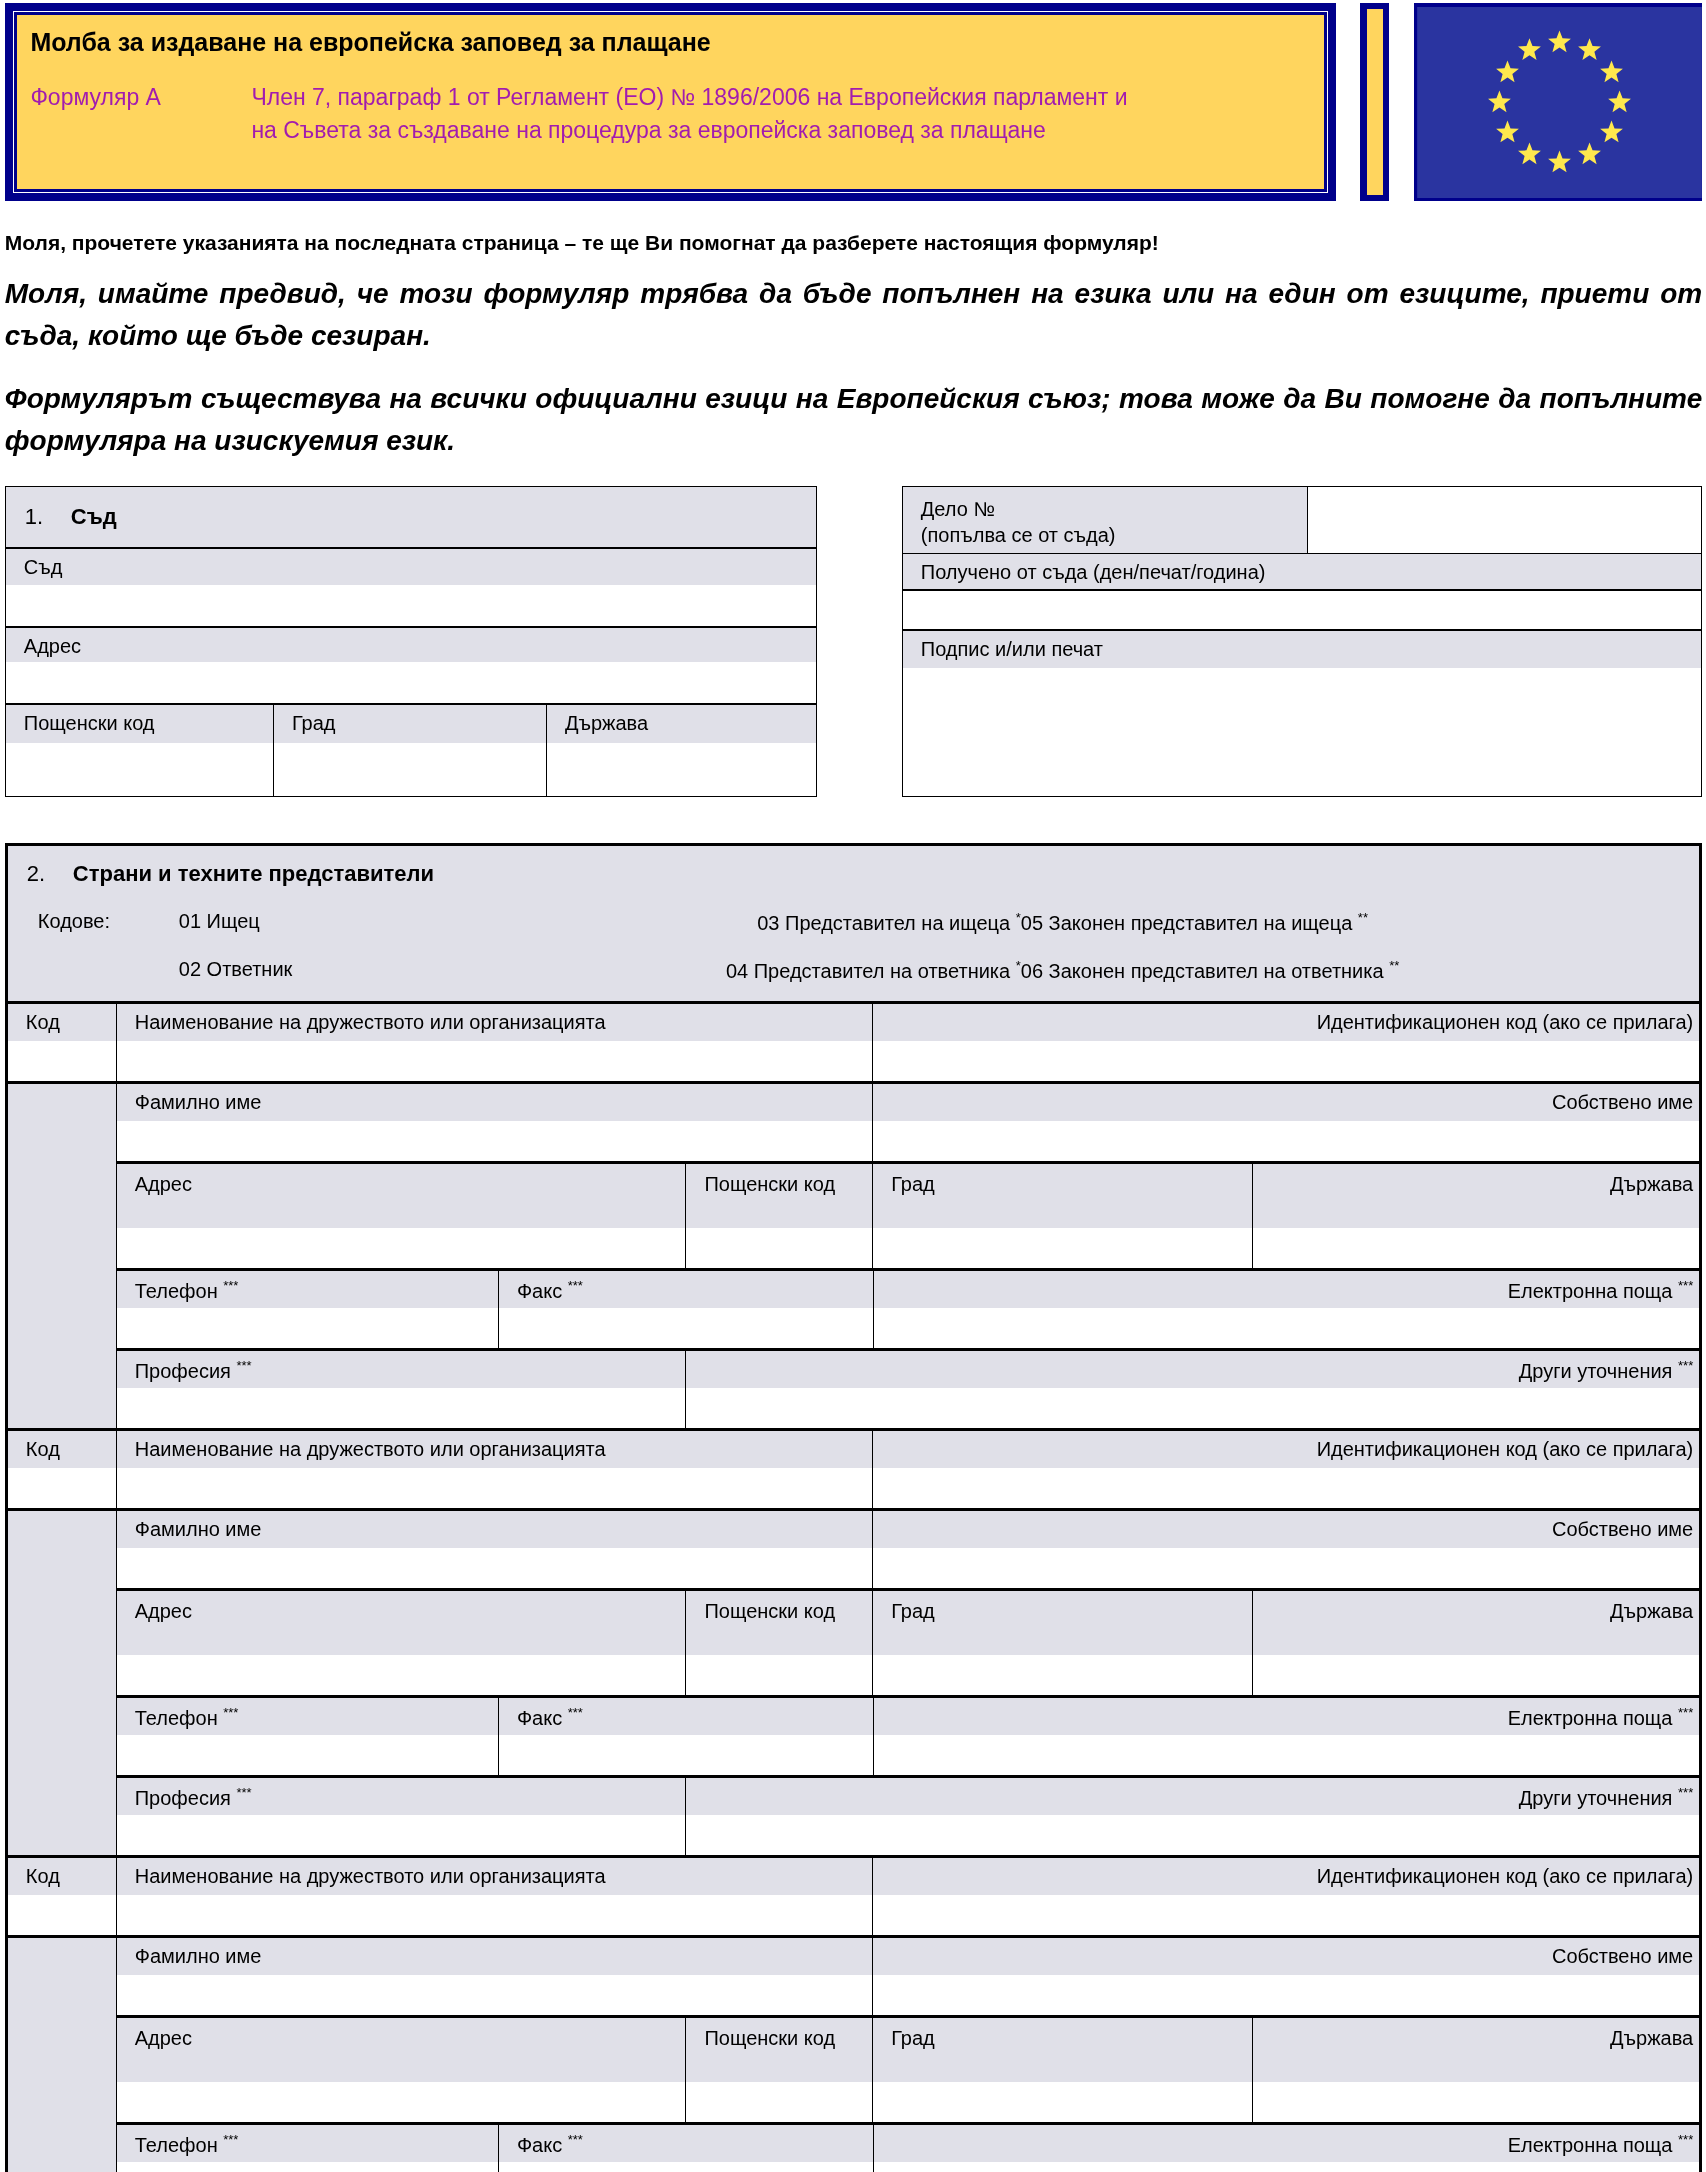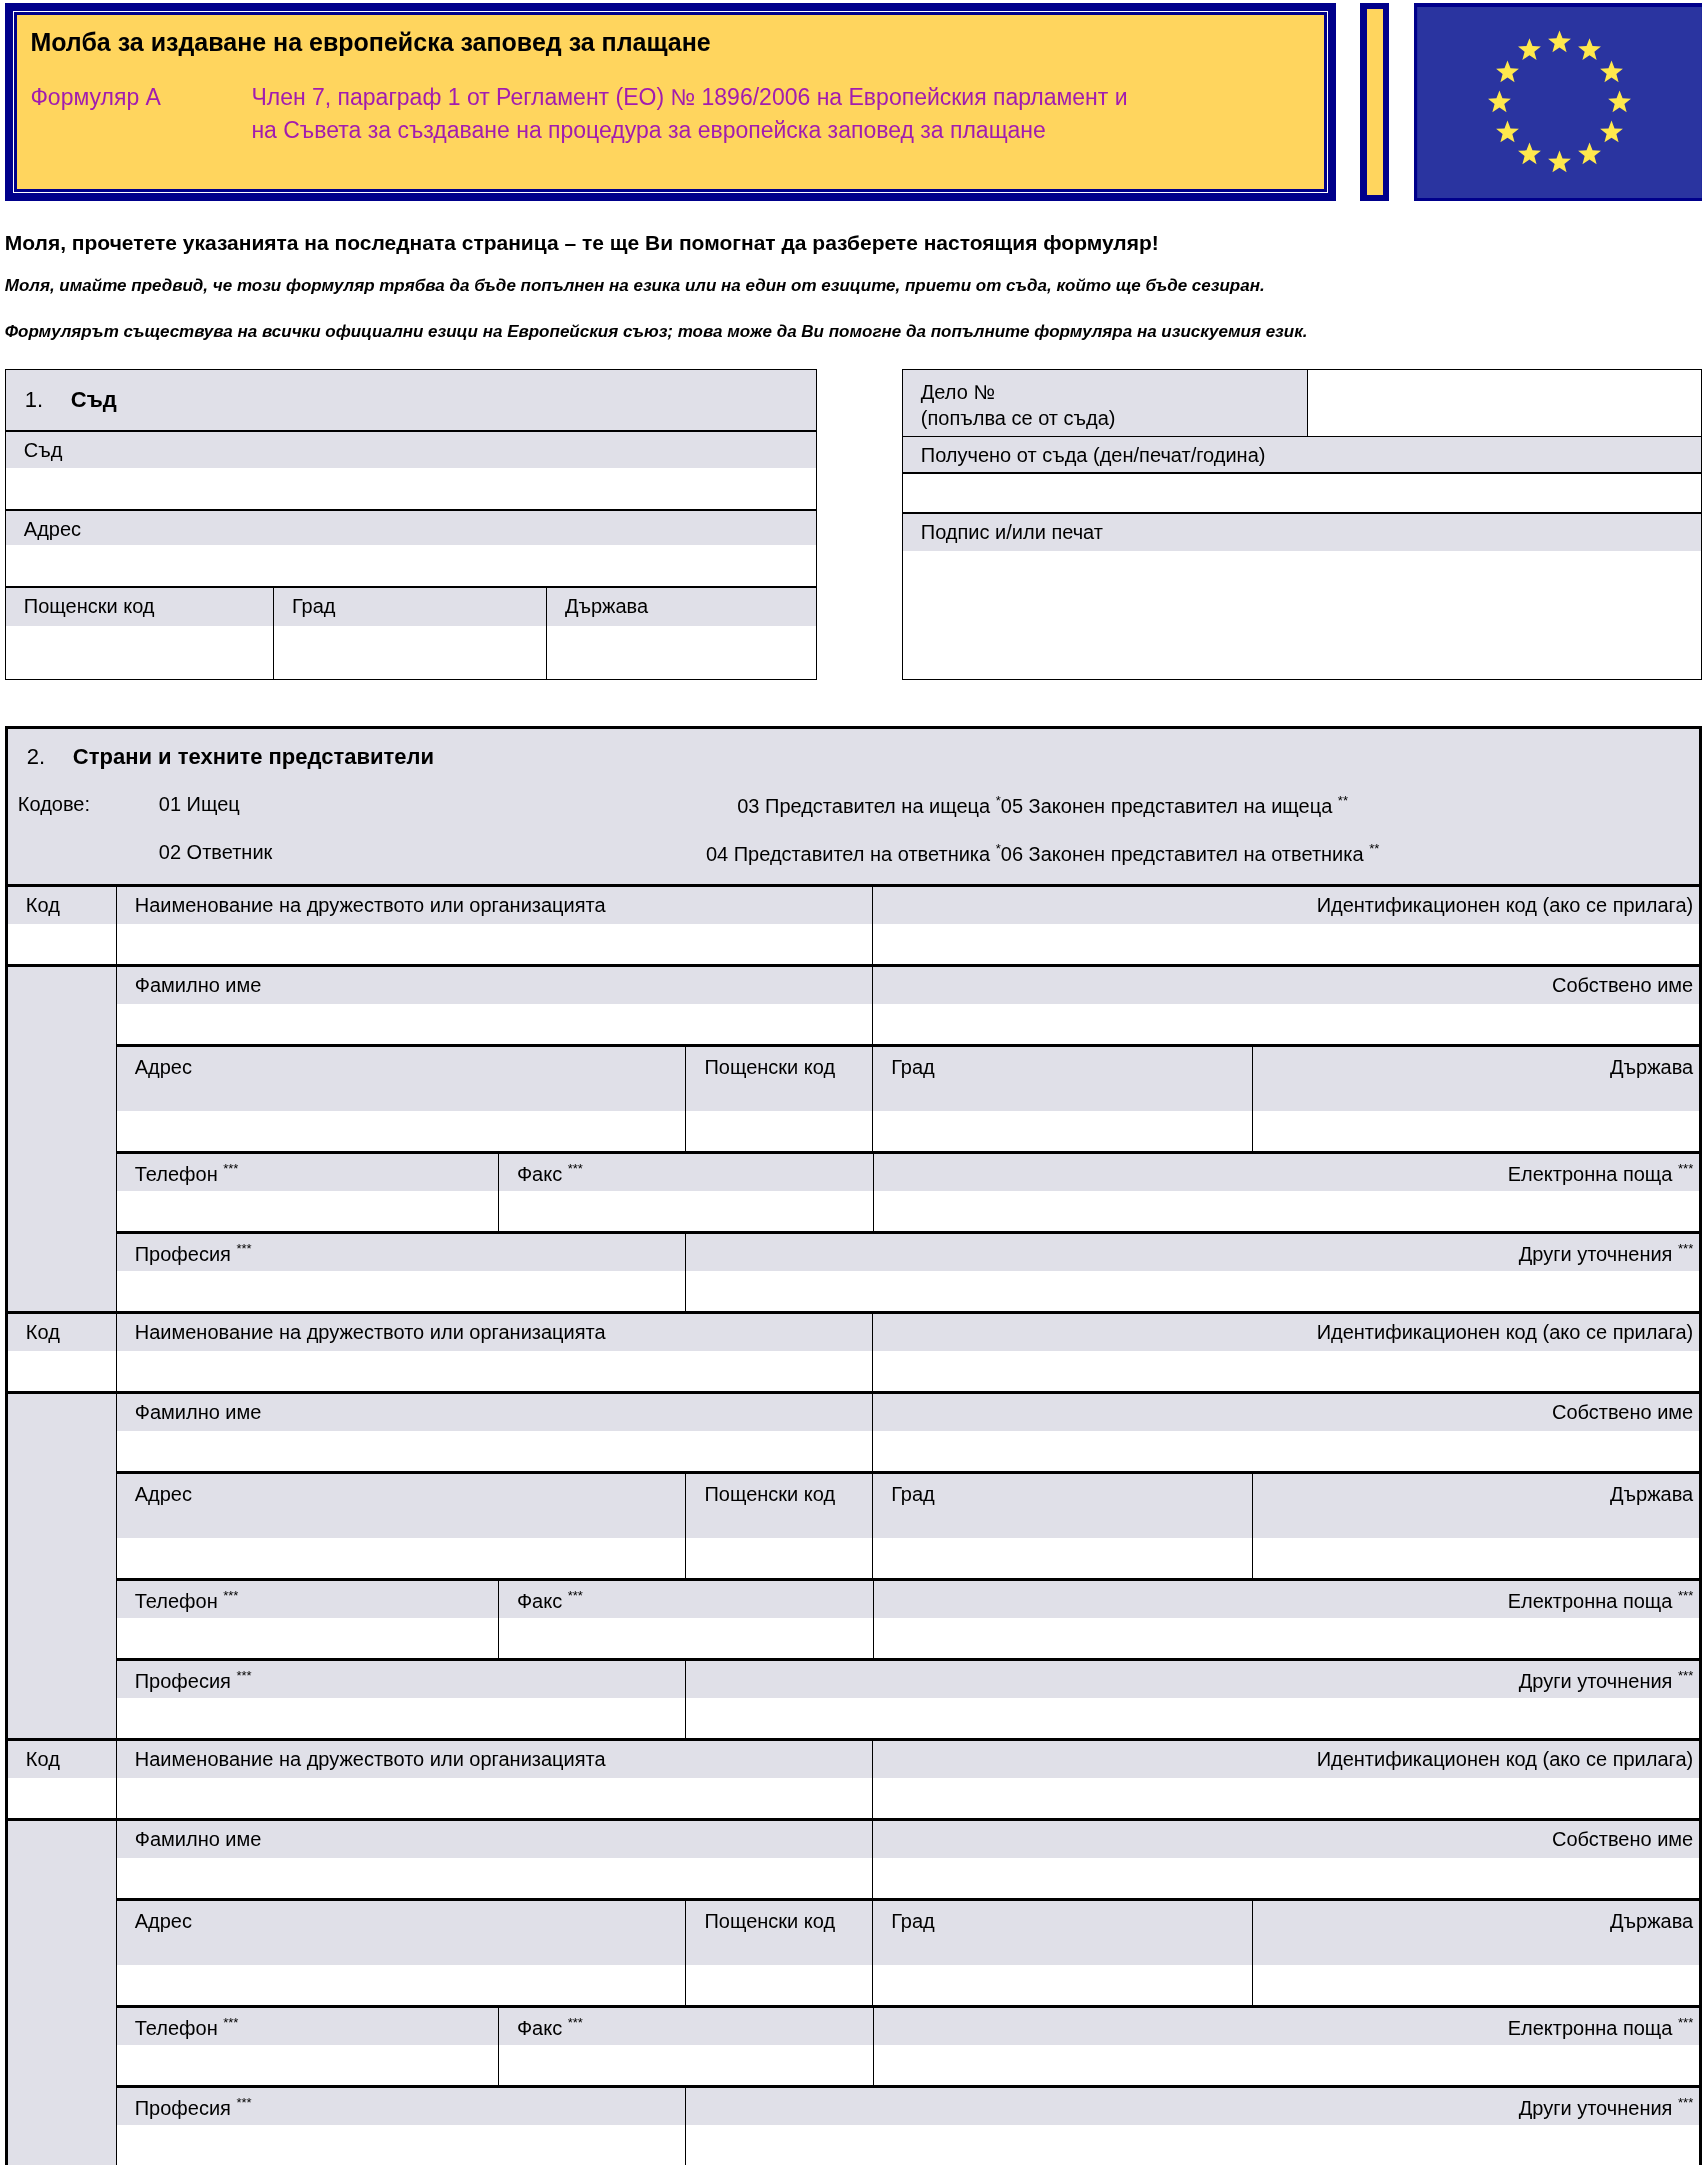--- a/index.html
+++ b/index.html
@@ -24,21 +24,21 @@
   .hdr-form-label{width:221px;flex:none;}
   .hdr-reg{max-width:900px;}
   .hdr-strip{flex:none;width:29px;background:#00008b;display:flex;}
   .hdr-strip .ys{width:15.6px;margin:0 auto;height:100%;background:#ffd55e;border-top:6px solid #00008b;border-bottom:6px solid #00008b;}
   .hdr-flag{flex:none;width:289px;background:#00008b;border-left:1.8px solid #fff;padding:3.6px 0 2.4px 2.4px;}
   .hdr-flag svg{display:block;}
 
   
   .intro{margin:0 4.8px;}
   .p1{margin-top:28px;font-size:21px;font-weight:bold;line-height:1.3;}
-  .p2,.p3{margin-top:17px;font-size:17px;font-weight:bold;font-style:italic;line-height:1.5;text-align:justify;}
+  .p2,.p3{margin-top:17px;font-size:28px;font-weight:bold;font-style:italic;line-height:1.5;text-align:justify;}
   .p3{margin-top:20.4px;}
 
   
   .tables1{display:flex;margin:24px 4.8px 0 4.8px;}
   .t1{width:812px;flex:none;border:1.8px solid #000;height:311px;display:flex;flex-direction:column;background:#fff;}
   .gap1{width:85px;flex:none;}
   .tcase{flex:1;border:1.8px solid #000;height:311px;display:flex;flex-direction:column;background:#fff;}
 
   .t1-head{height:62px;background:#e0e0e8;border-bottom:2.4px solid #000;display:flex;align-items:center;padding-left:19px;font-size:22px;}
   .t1-num{width:46px;flex:none;}
@@ -63,21 +63,21 @@
   .case-inp{height:40px;background:#fff;border-bottom:2.4px solid #000;}
   .case-sig{height:37px;}
   .case-big{flex:1;background:#fff;}
 
   
   .t2{margin:46px 4.8px 0 4.8px;border:3px solid #000;border-bottom:none;background:#fff;}
   .t2-head{background:#e0e0e8;padding:15.6px 0 18px 0;}
   .t2-title{display:flex;align-items:center;padding-left:19px;font-size:22px;}
   .t2-num{width:46px;flex:none;}
   .t2-title b{font-weight:bold;}
-  .codes-row{display:flex;padding-left:10px;font-size:20px;margin-top:23px;}
+  .codes-row{display:flex;padding-left:30px;font-size:20px;margin-top:23px;}
   .codes-row .cl{width:141px;flex:none;}
   .codes-row .c1{width:334px;flex:none;}
   .codes-row .c2{width:508px;flex:none;text-align:right;}
   .codes-row .c3{flex:1;}
   sup{font-size:65%;}
 
   .pblock{border-top:3.6px solid #000;}
   .prow{display:flex;}
   .cell{border-right:1.8px solid #000;}
   .cell.last{border-right:none;text-align:right;}

